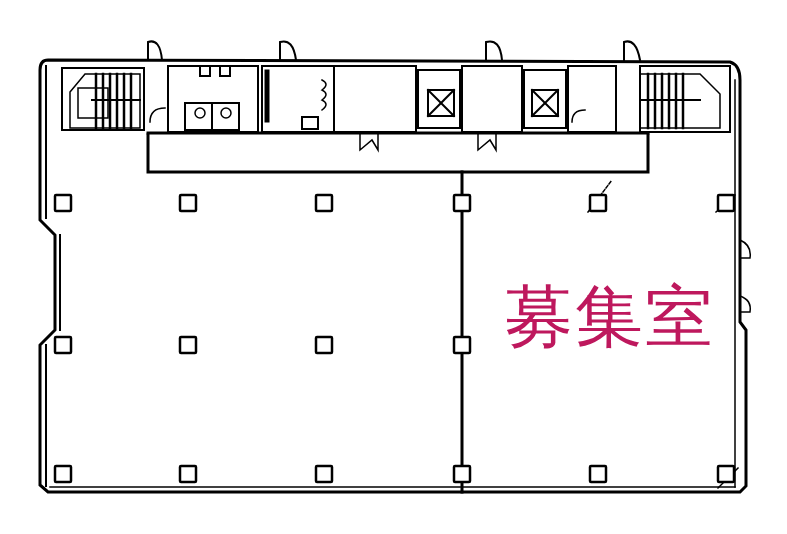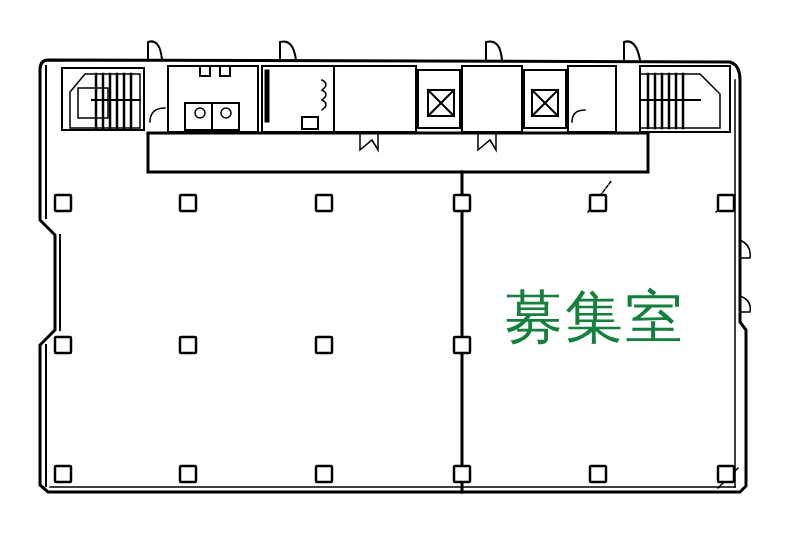--- a/index.html
+++ b/index.html
@@ -2,21 +2,21 @@
 <html><head>
 <meta charset="utf-8">
 <style>
   html, body { margin:0; padding:0; background:#ffffff; }
   body { width:787px; height:534px; position:relative; overflow:hidden;
          font-family:"DejaVu Sans", sans-serif; }
   #plan { position:absolute; left:0; top:0; }
   .label {
     position:absolute; left:505px; top:282px;
     font-family:"DejaVu Sans", sans-serif;
-    font-size:58px; line-height:70px; color:#15803d; letter-spacing:2px;
+    font-size:68px; line-height:70px; color:#be185d; letter-spacing:2px;
     white-space:nowrap;
   }
 </style>
 </head>
 <body>
 
 <svg id="plan" width="787" height="534" viewBox="0 0 787 534" xmlns="http://www.w3.org/2000/svg">
   <g fill="none" stroke="#000" stroke-linecap="square">
 
     <g>

